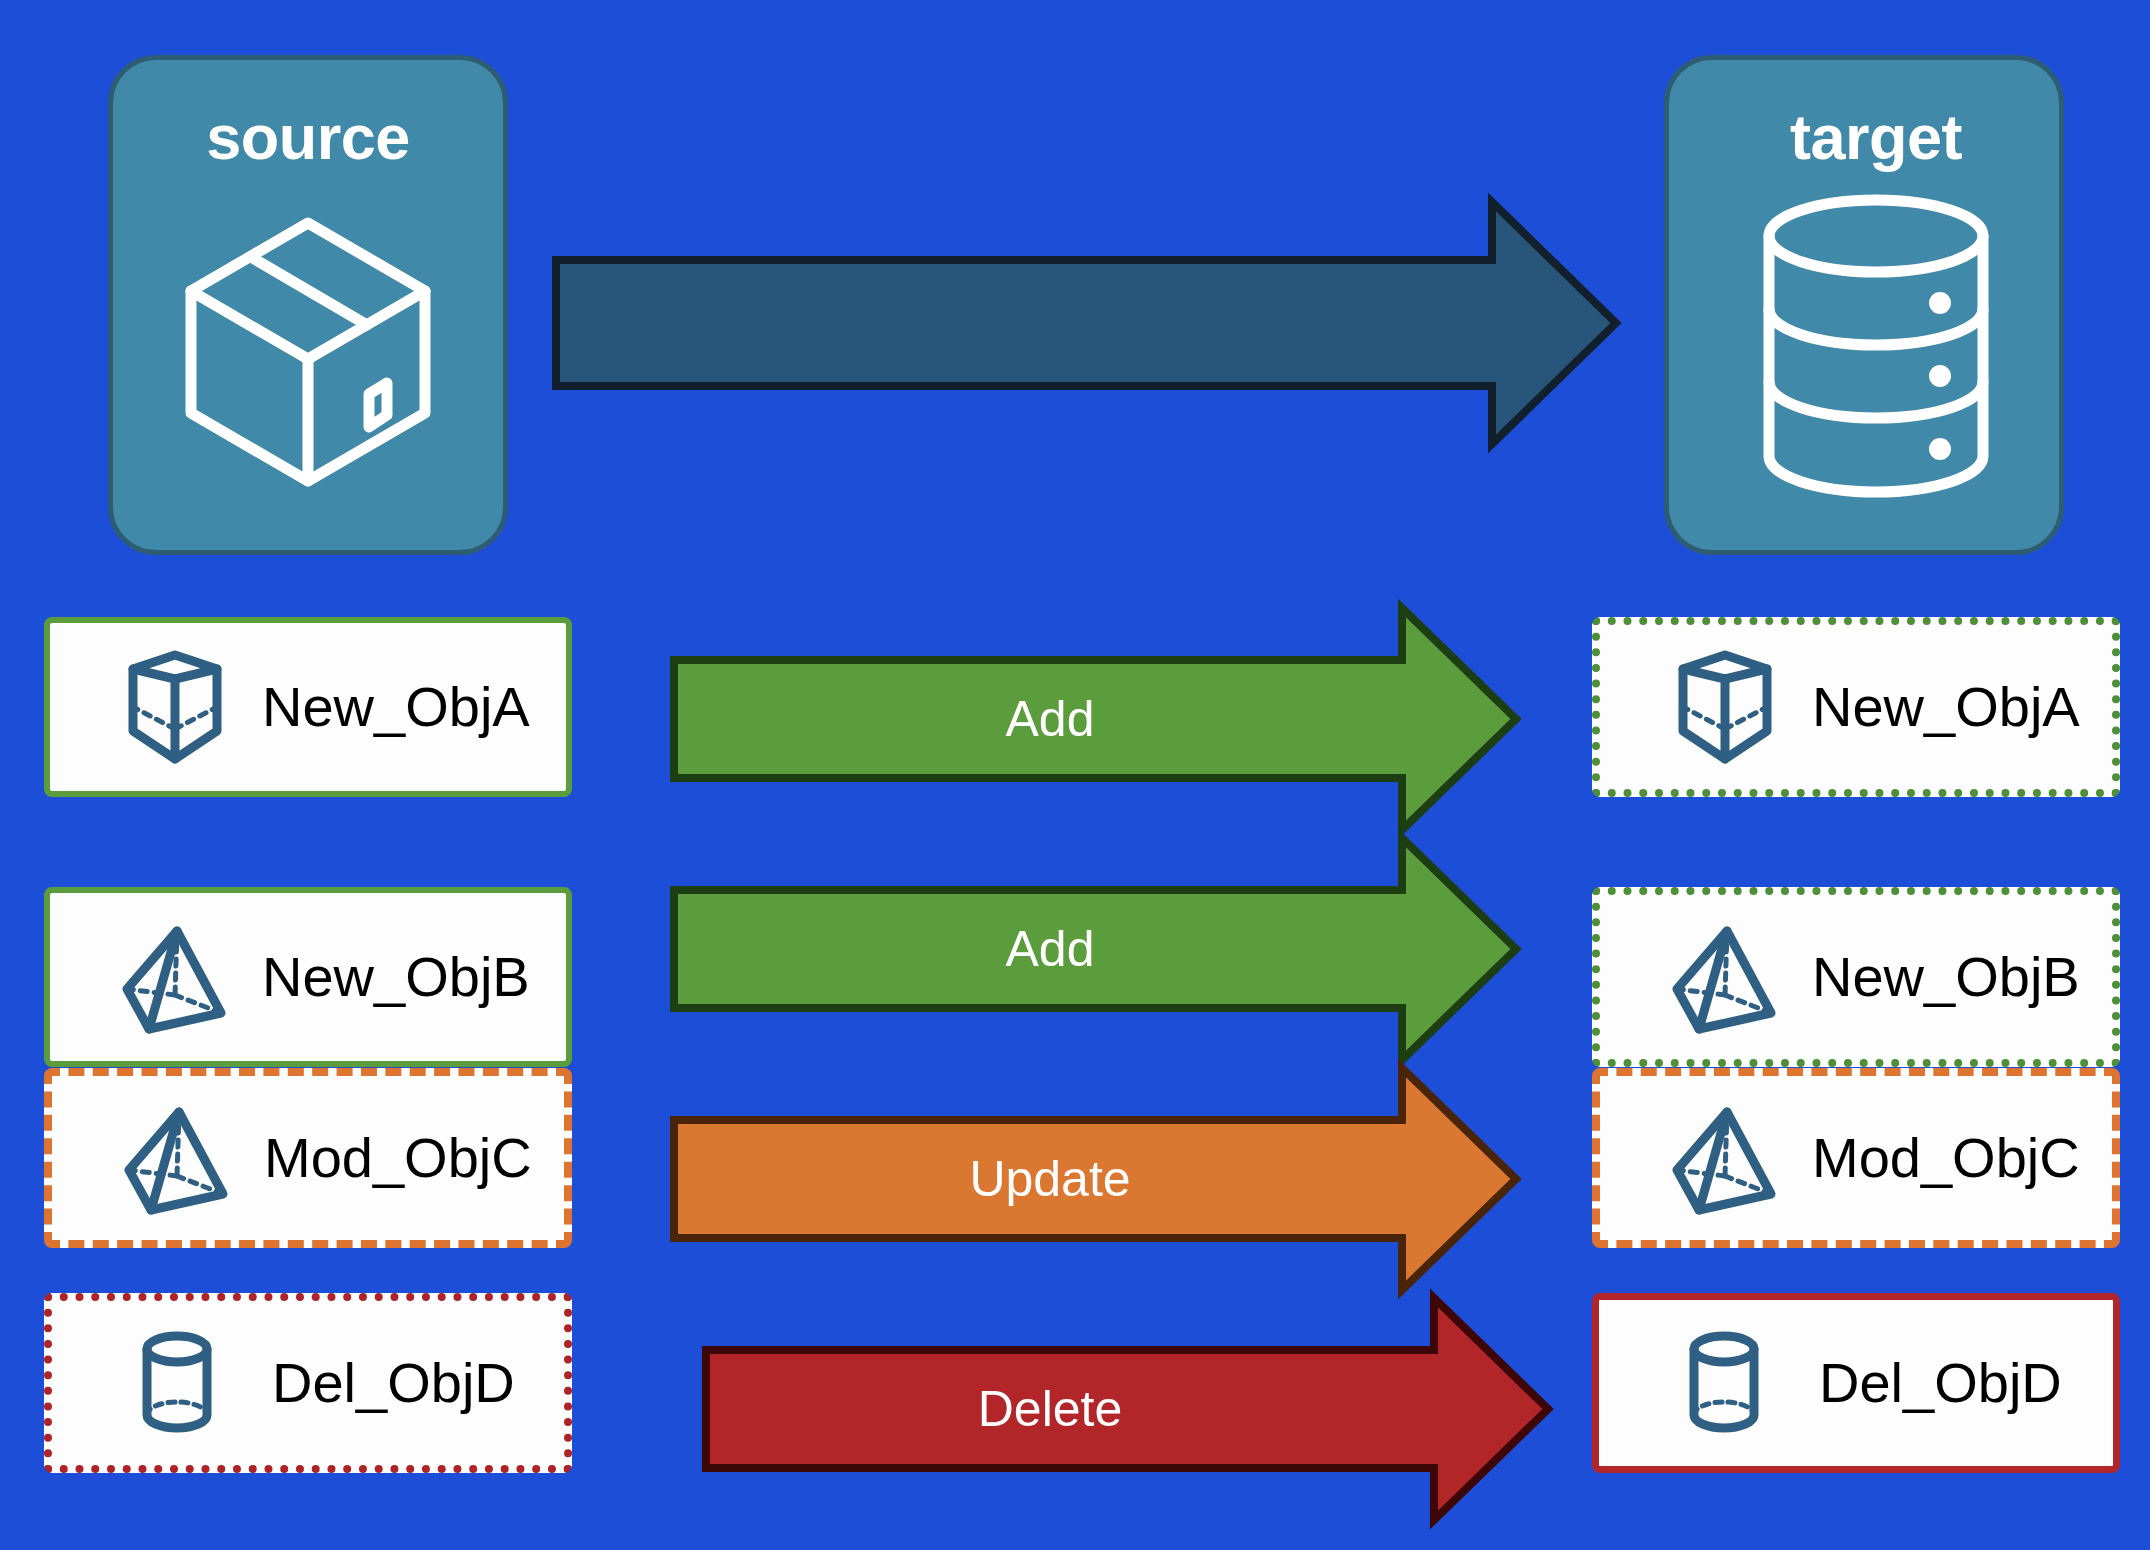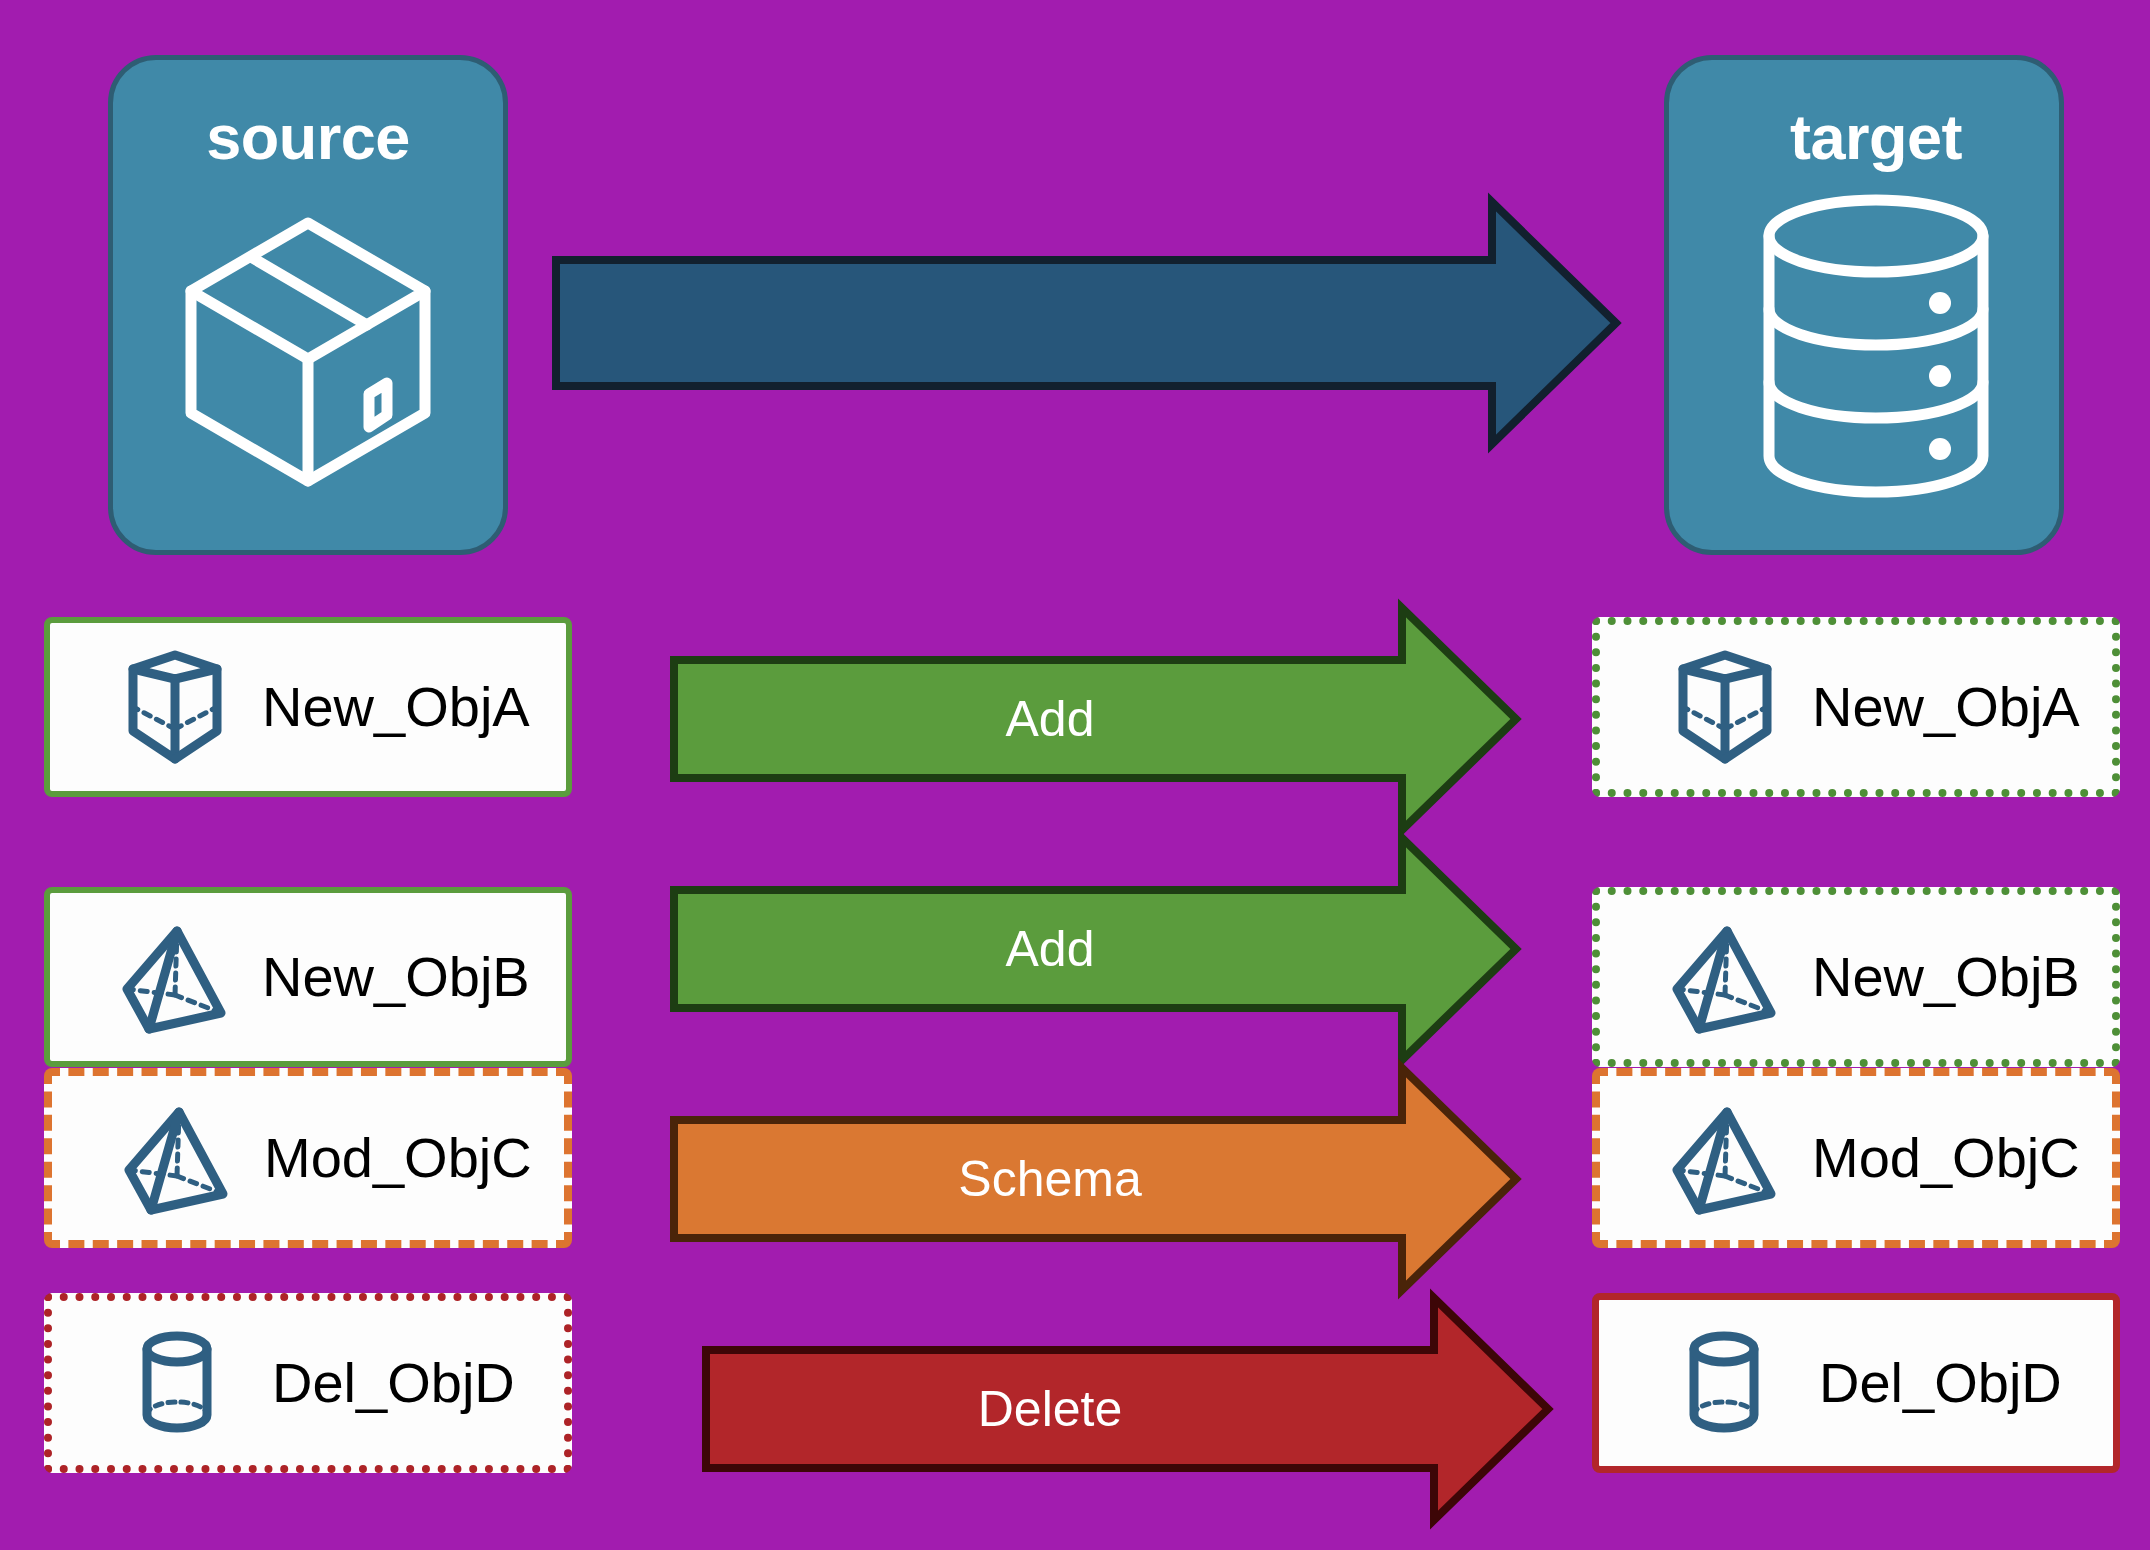--- a/index.html
+++ b/index.html
@@ -11,21 +11,21 @@
     width: 2150px;
     height: 1550px;
     font-family: "Liberation Sans", sans-serif;
     overflow: hidden;
     position: relative;
   }
   #stage {
     position: relative;
     width: 2150px;
     height: 1550px;
-    background: #a21caf;
+    background: #1d4ed8;
   }
 
   
   .endpoint {
     position: absolute;
     width: 400px;
     height: 500px;
     border-radius: 48px;
     background: #4089a8;
     border: 5px solid #2e5d73;
@@ -306,21 +306,21 @@
         </g>
       </svg>
     </div>
     <div class="obj-label">Mod_ObjC</div>
   </div>
 
   <div class="action-arrow ar-2">
     <svg width="850" height="230" viewBox="0 0 850 230">
       <polygon points="4,56 732,56 732,4 846,115 732,226 732,174 4,174" fill="#da7832" stroke="#4a2409" stroke-width="8" stroke-linejoin="miter"></polygon>
     </svg>
-    <div class="action-label">Schema</div>
+    <div class="action-label">Update</div>
   </div>
 
   <div class="obj-card right row-2 dashed-orange">
     <div class="obj-icon">
       <svg width="120" height="120" viewBox="0 0 120 120">
         <g stroke="#2f5f82" fill="none" stroke-linejoin="round" stroke-linecap="round">
           <g stroke-width="5" stroke-dasharray="7 7">
             <line x1="62" y1="14" x2="60" y2="78"></line>
             <line x1="60" y1="78" x2="12" y2="72"></line>
             <line x1="60" y1="78" x2="106" y2="96"></line>

